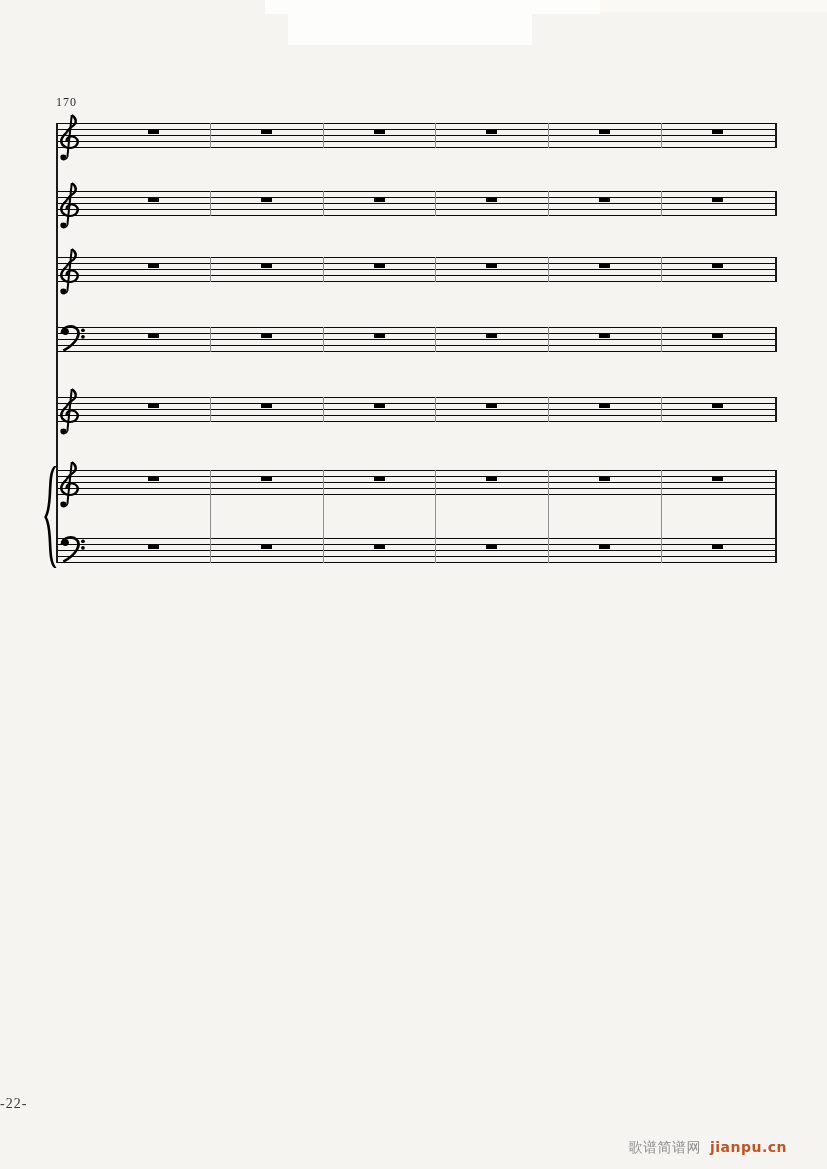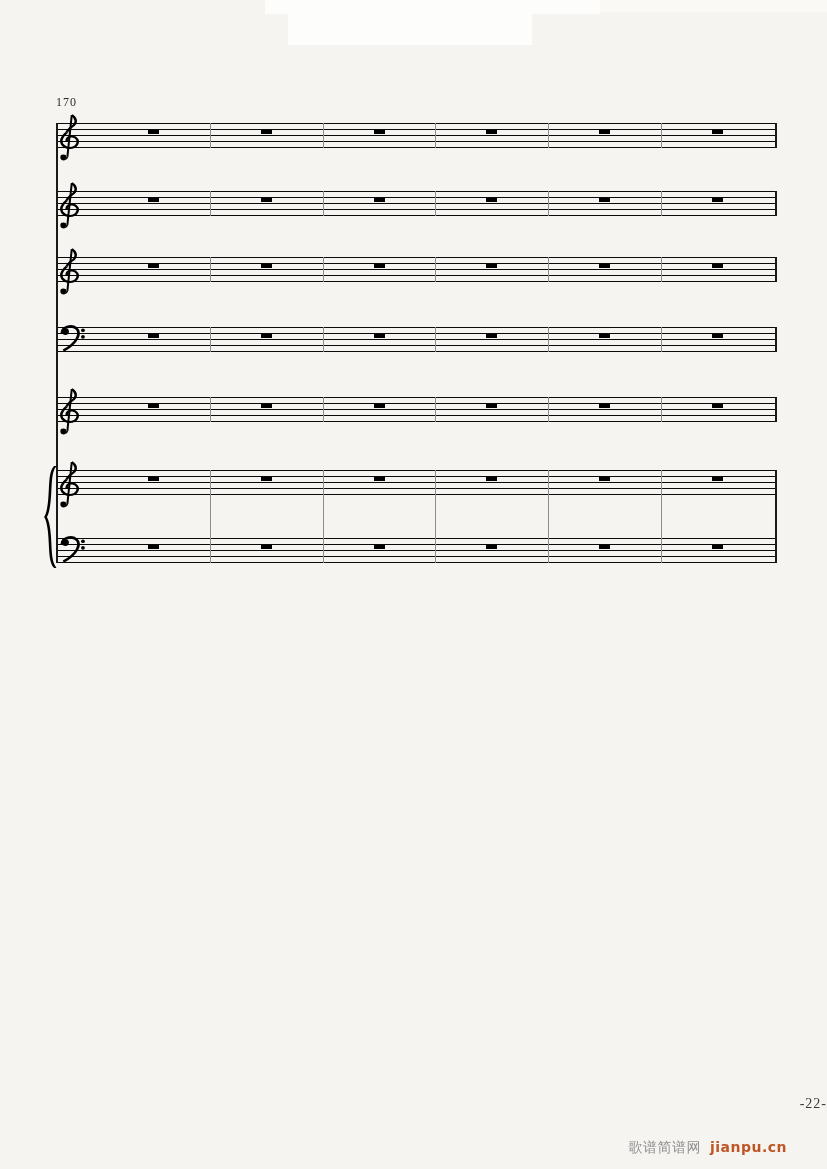--- a/index.html
+++ b/index.html
@@ -28,21 +28,21 @@
   .system-barline{position:absolute;width:2px;background:#1a1a1a;}
   .whole-rest{position:absolute;width:11px;height:4px;background:#000;}
   .clef{position:absolute;}
   .clef svg{display:block;width:100%;height:100%;}
 
   .piano-brace{position:absolute;left:43px;top:466px;width:14px;height:102px;}
   .piano-brace svg{display:block;width:100%;height:100%;}
 
   .page-number{
     position:absolute;left:0;right:0;top:1096px;
-    text-align:right;font-size:14px;color:#3a3a3a;letter-spacing:1px;
+    text-align:left;font-size:14px;color:#3a3a3a;letter-spacing:1px;
   }
   .watermark{
     position:absolute;right:40px;top:1139px;
     font-family:"DejaVu Sans", sans-serif;
     font-size:14px;letter-spacing:0.5px;
   }
   .watermark .site-name{font-weight:400;}
   .watermark .site-url{font-weight:700;margin-left:4px;}
 </style>
 </head>

